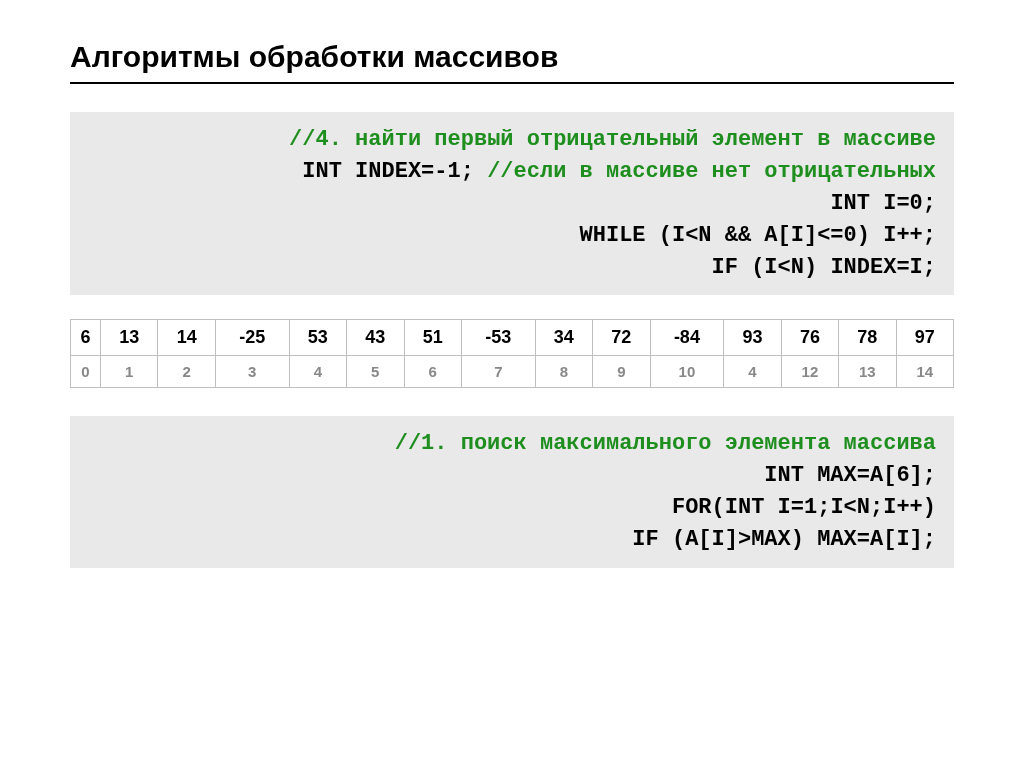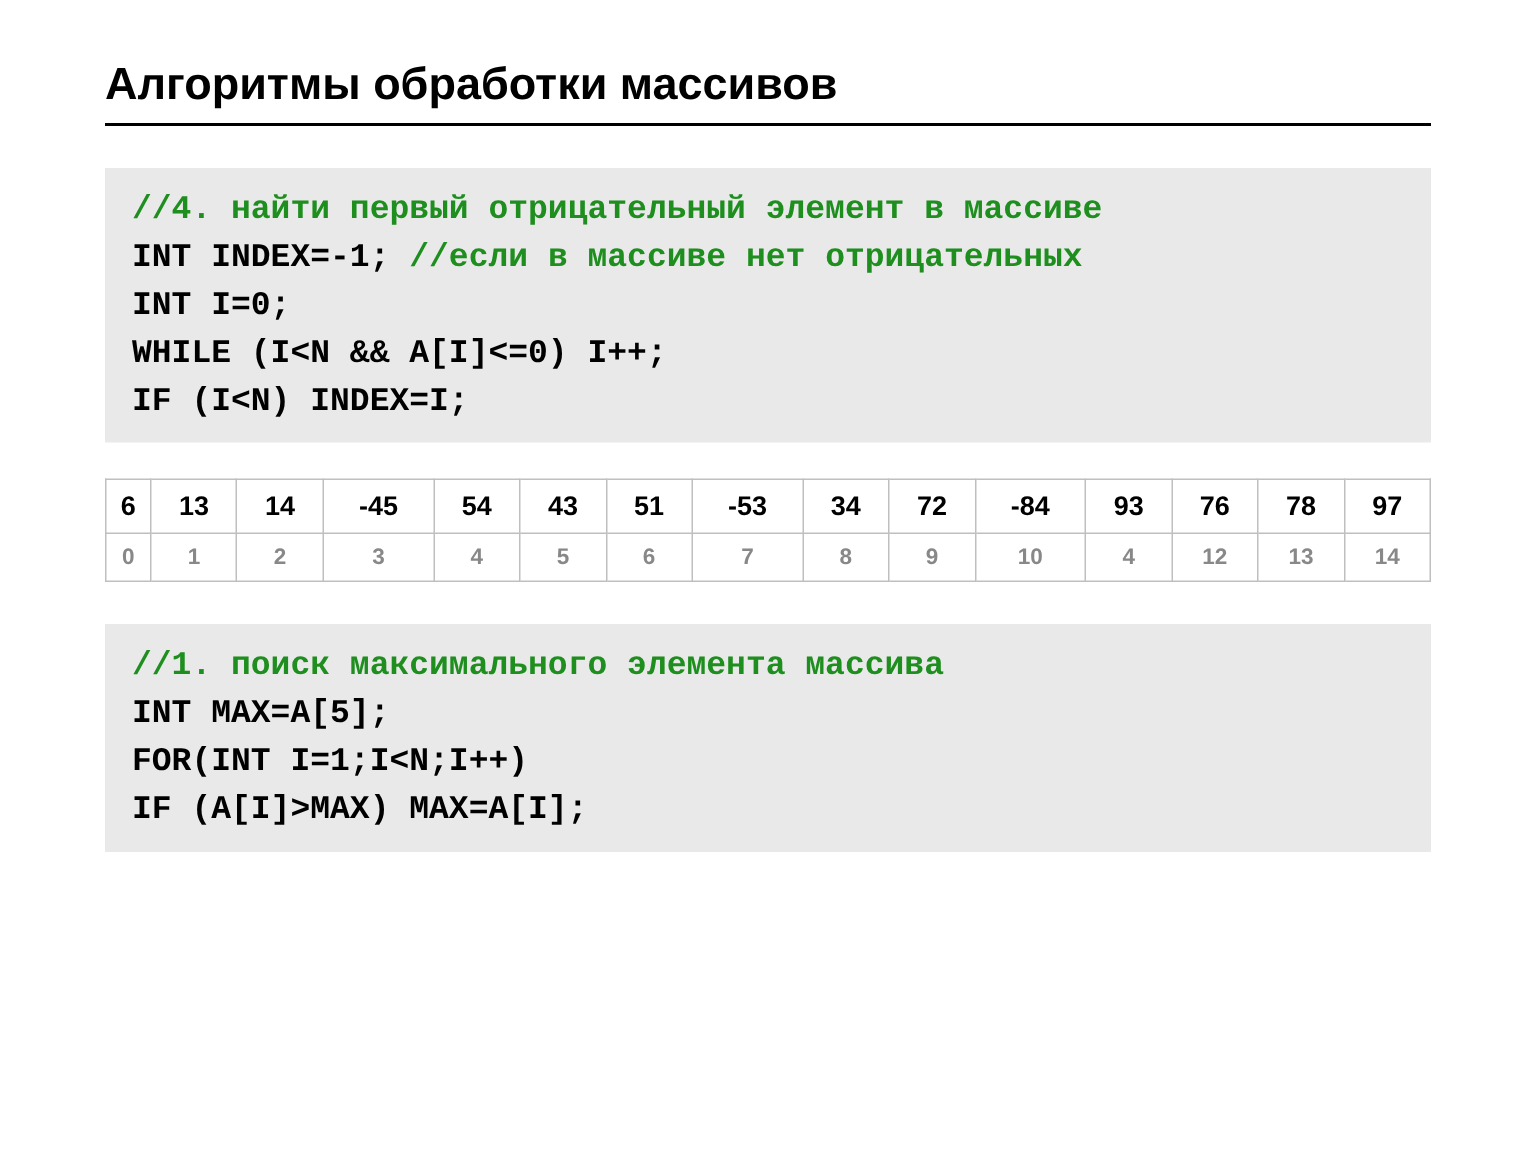--- a/index.html
+++ b/index.html
@@ -27,20 +27,21 @@
     .code-block {
       background: #e9e9e9;
       font-family: "Courier New", Courier, monospace;
       font-size: 22px;
       line-height: 1.45;
       padding: 12px 18px;
       margin-bottom: 24px;
       font-weight: bold;
       color: #000000;
       white-space: pre;
+      text-align: right;
     }
     .code-block .comment {
       color: #1e8e1e;
     }
     .array-table {
       width: 100%;
       border-collapse: collapse;
       margin-bottom: 28px;
     }
     .array-table td {
@@ -71,22 +72,22 @@
 <span>INT I=0;</span>
 <span>WHILE (I&lt;N &amp;&amp; A[I]&lt;=0) I++;</span>
 <span>IF (I&lt;N) INDEX=I;</span></div>
 
 <table class="array-table">
   <tbody>
       <tr class="values-row">
     <td>6</td>
     <td>13</td>
     <td>14</td>
-    <td>-45</td>
-    <td>54</td>
+    <td>-25</td>
+    <td>53</td>
     <td>43</td>
     <td>51</td>
     <td>-53</td>
     <td>34</td>
     <td>72</td>
     <td>-84</td>
     <td>93</td>
     <td>76</td>
     <td>78</td>
     <td>97</td>
@@ -105,15 +106,15 @@
     <td>10</td>
     <td>4</td>
     <td>12</td>
     <td>13</td>
     <td>14</td>
   </tr>
 </tbody>
   </table>
 
 <div class="code-block"><span class="comment">//1. поиск максимального элемента массива</span>
-<span>INT MAX=A[5];</span>
+<span>INT MAX=A[6];</span>
 <span>FOR(INT I=1;I&lt;N;I++)</span>
 <span>IF (A[I]&gt;MAX) MAX=A[I];</span></div>
 
 </body></html>

